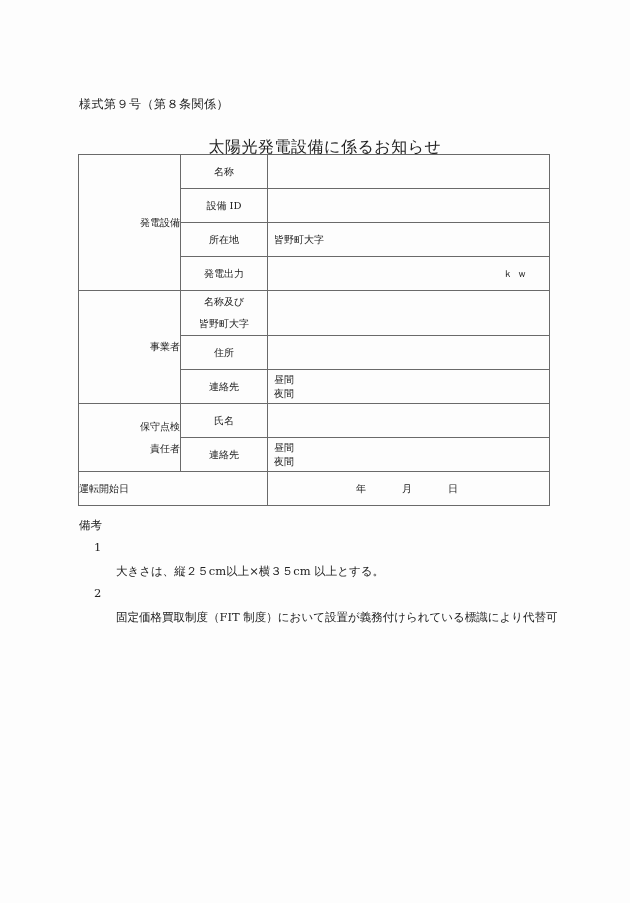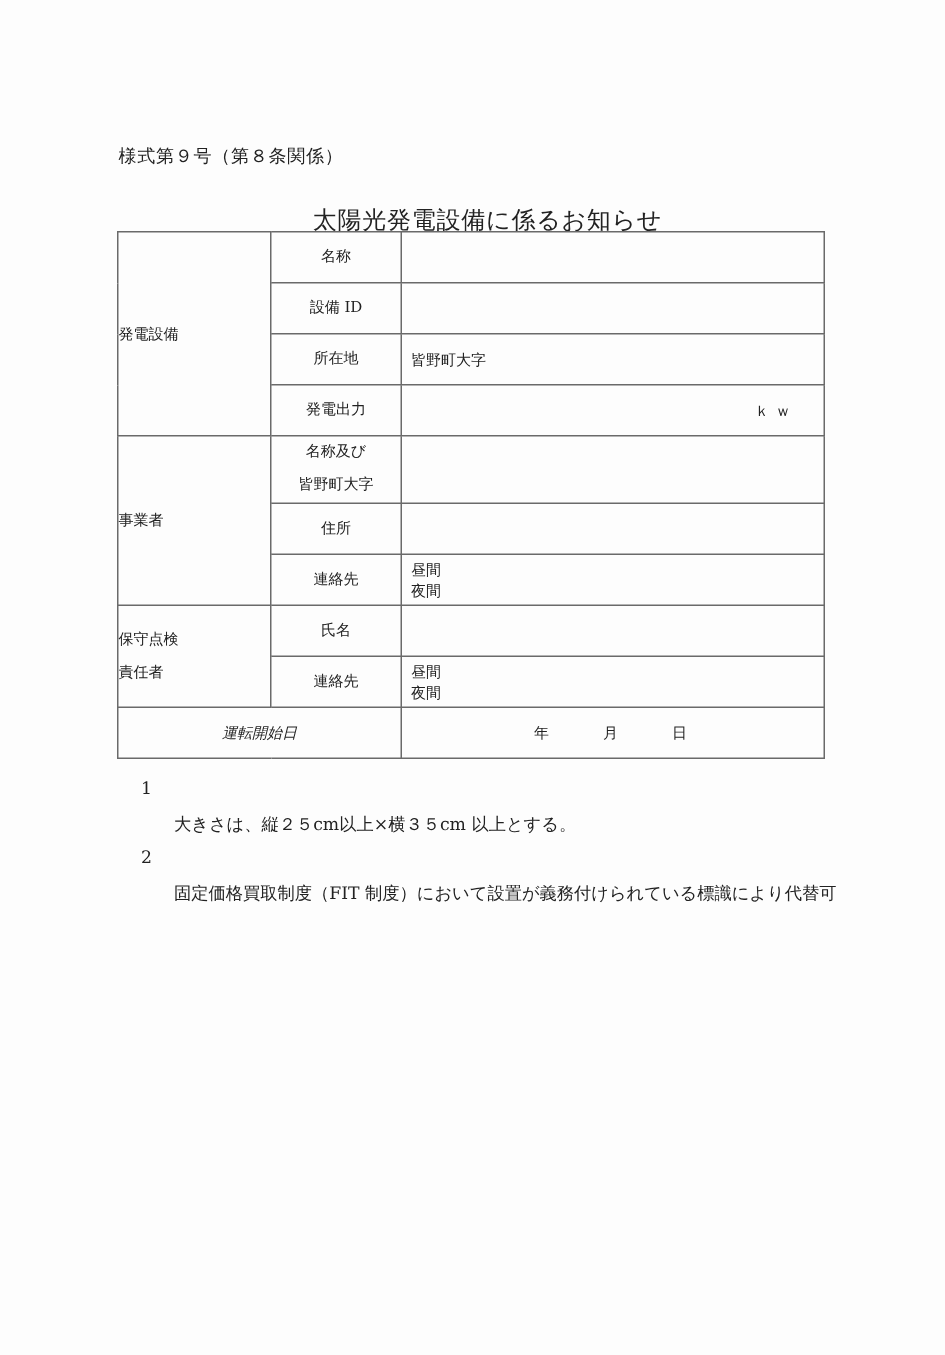--- a/index.html
+++ b/index.html
@@ -1,21 +1,21 @@
 <!DOCTYPE html>
 <html><head>
 <meta charset="utf-8">
 <style>
   html, body { margin:0; padding:0; background:#fdfdfd; }
   body { width:630px; height:903px; position:relative; font-family:"DejaVu Serif", "Liberation Serif", serif; color:#222; font-size:11.5px; }
   .form-no { position:absolute; left:79px; top:96px; font-size:12px; letter-spacing:0.5px; }
   .title { position:absolute; left:0; width:630px; top:137px; text-align:center; font-size:16px; letter-spacing:0.5px;margin-left:10px; }
   .tbl { position:absolute; left:78px; top:154px; width:472px; border-collapse:collapse; table-layout:fixed; }
   .tbl td { border:1px solid #6a6a6a; padding:0; vertical-align:middle; font-size:10px; }
-  .c1 { width:101px; text-align:left; }
+  .c1 { width:101px; text-align:right; }
   .c2 { width:86px; text-align:center; line-height:22px; }
   .c3 { padding-left:6px !important; }
   .r35 { height:34px; }
   .r40 { height:40px; }
   .right { text-align:right; padding-right:18px !important; letter-spacing:4px; }
   .split { display:flex;flex-direction:column; }
   .split span:first-child { width:130px; }
   .notes { position:absolute; left:79px; top:514px; width:480px; font-size:11.5px; line-height:22px; }
   .notes .item { display:flex; padding-left:15px; }
   .notes .num { width:22px; flex:none; }
@@ -82,31 +82,32 @@
     <td class="c2">連絡先</td>
     <td class="c3">
       <div class="split">
         <span>昼間</span>
         <span>夜間</span>
       </div>
     </td>
   </tr>
 
   <tr class="r35">
-    <td colspan="2" style="text-align:center;font-style:italic;">運転開始日</td>
+    <td colspan="2" style="">運転開始日</td>
     <td>
       <div style="padding-left:88px;">
         <span>年</span><span style="display:inline-block;width:36px;"></span><span>月</span><span style="display:inline-block;width:36px;"></span><span>日</span>
       </div>
     </td>
   </tr>
 </tbody>
   </table>
 
 <div class="notes">
+  <div>備考</div>
   <div class="item">
     <span class="num">1</span>
     <span class="txt">大きさは、縦２５cm以上×横３５cm 以上とする。</span>
   </div>
   <div class="item">
     <span class="num">2</span>
     <span class="txt">固定価格買取制度（FIT 制度）において設置が義務付けられている標識により代替可</span>
   </div>
 </div>
 

